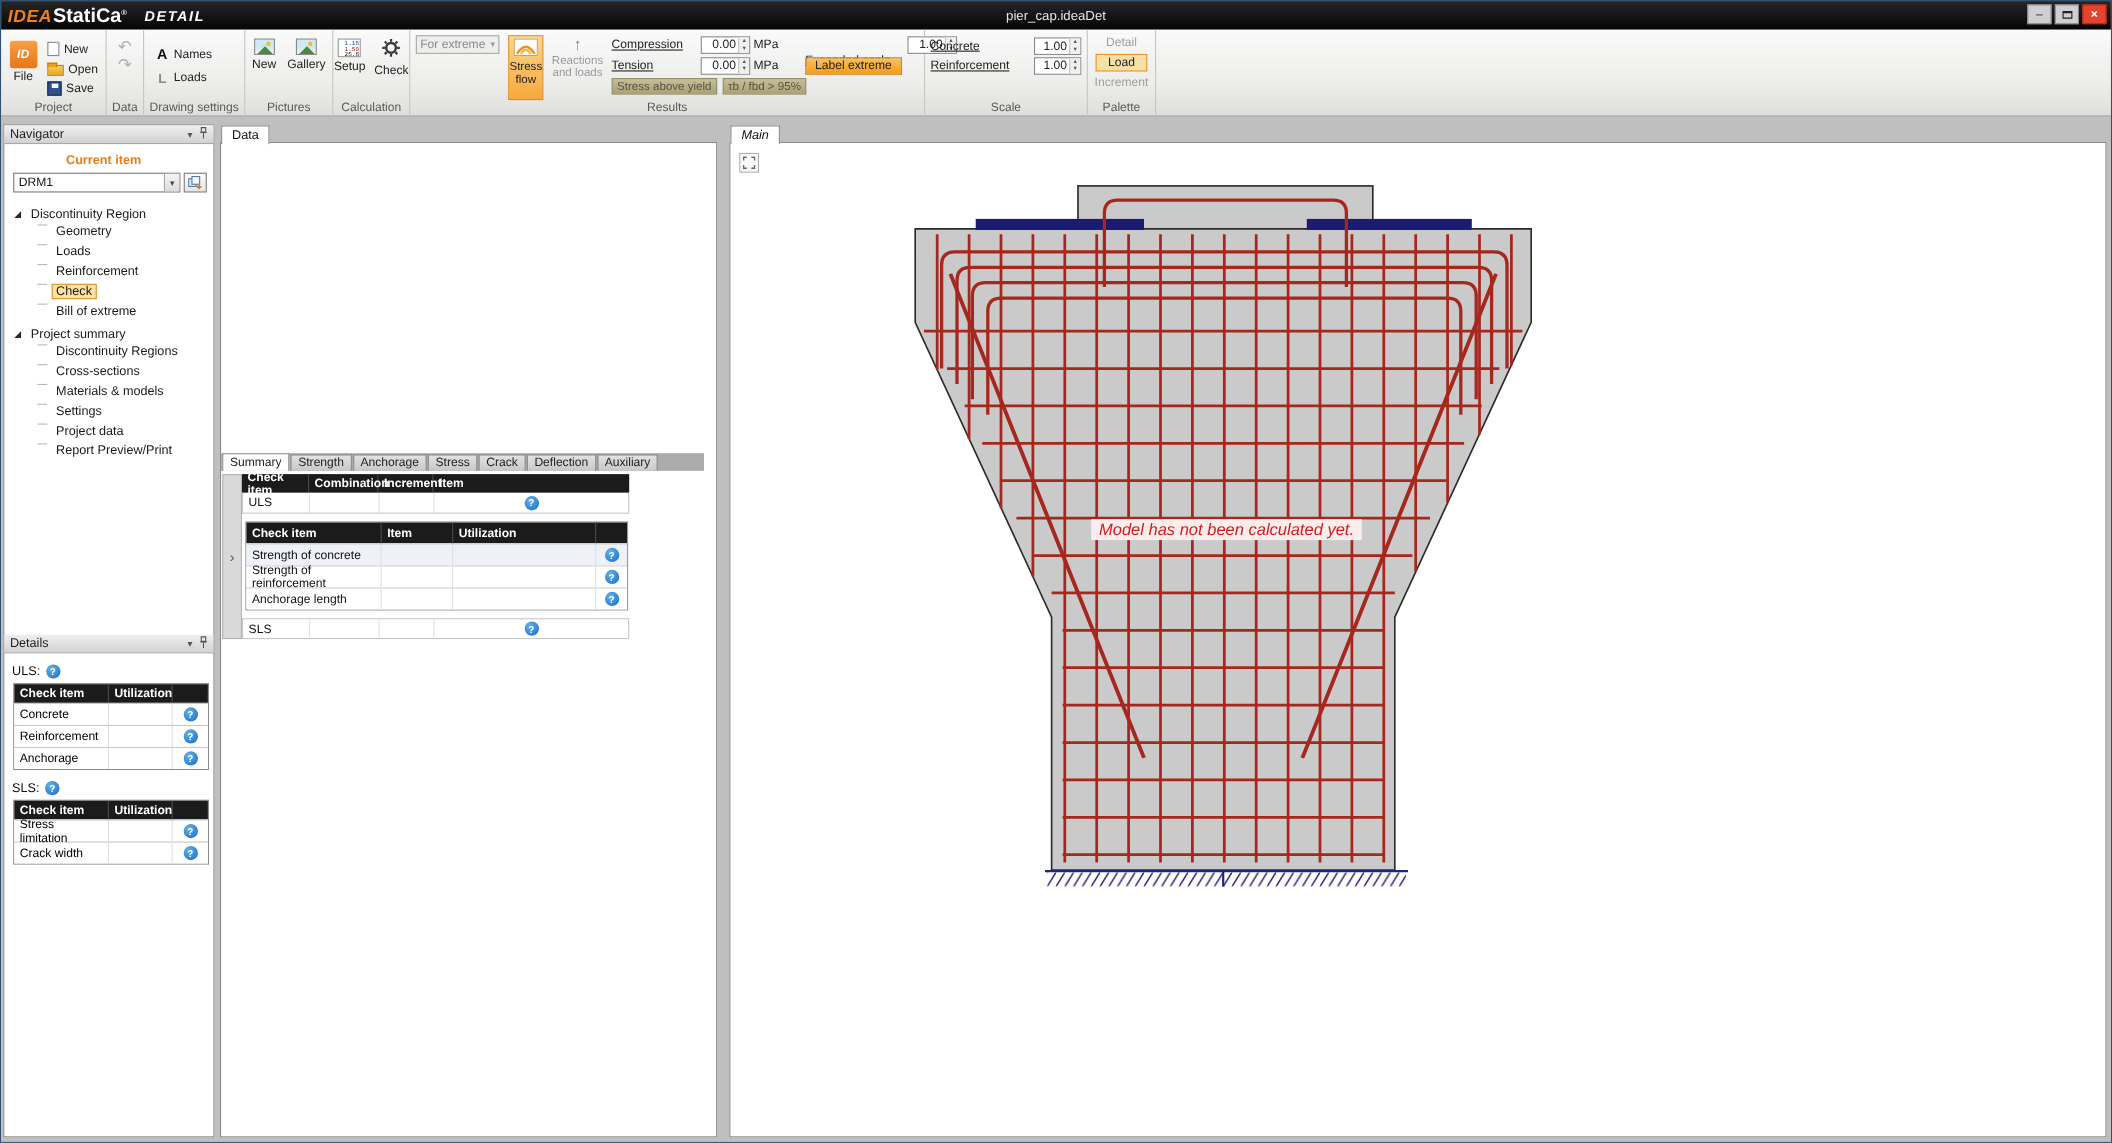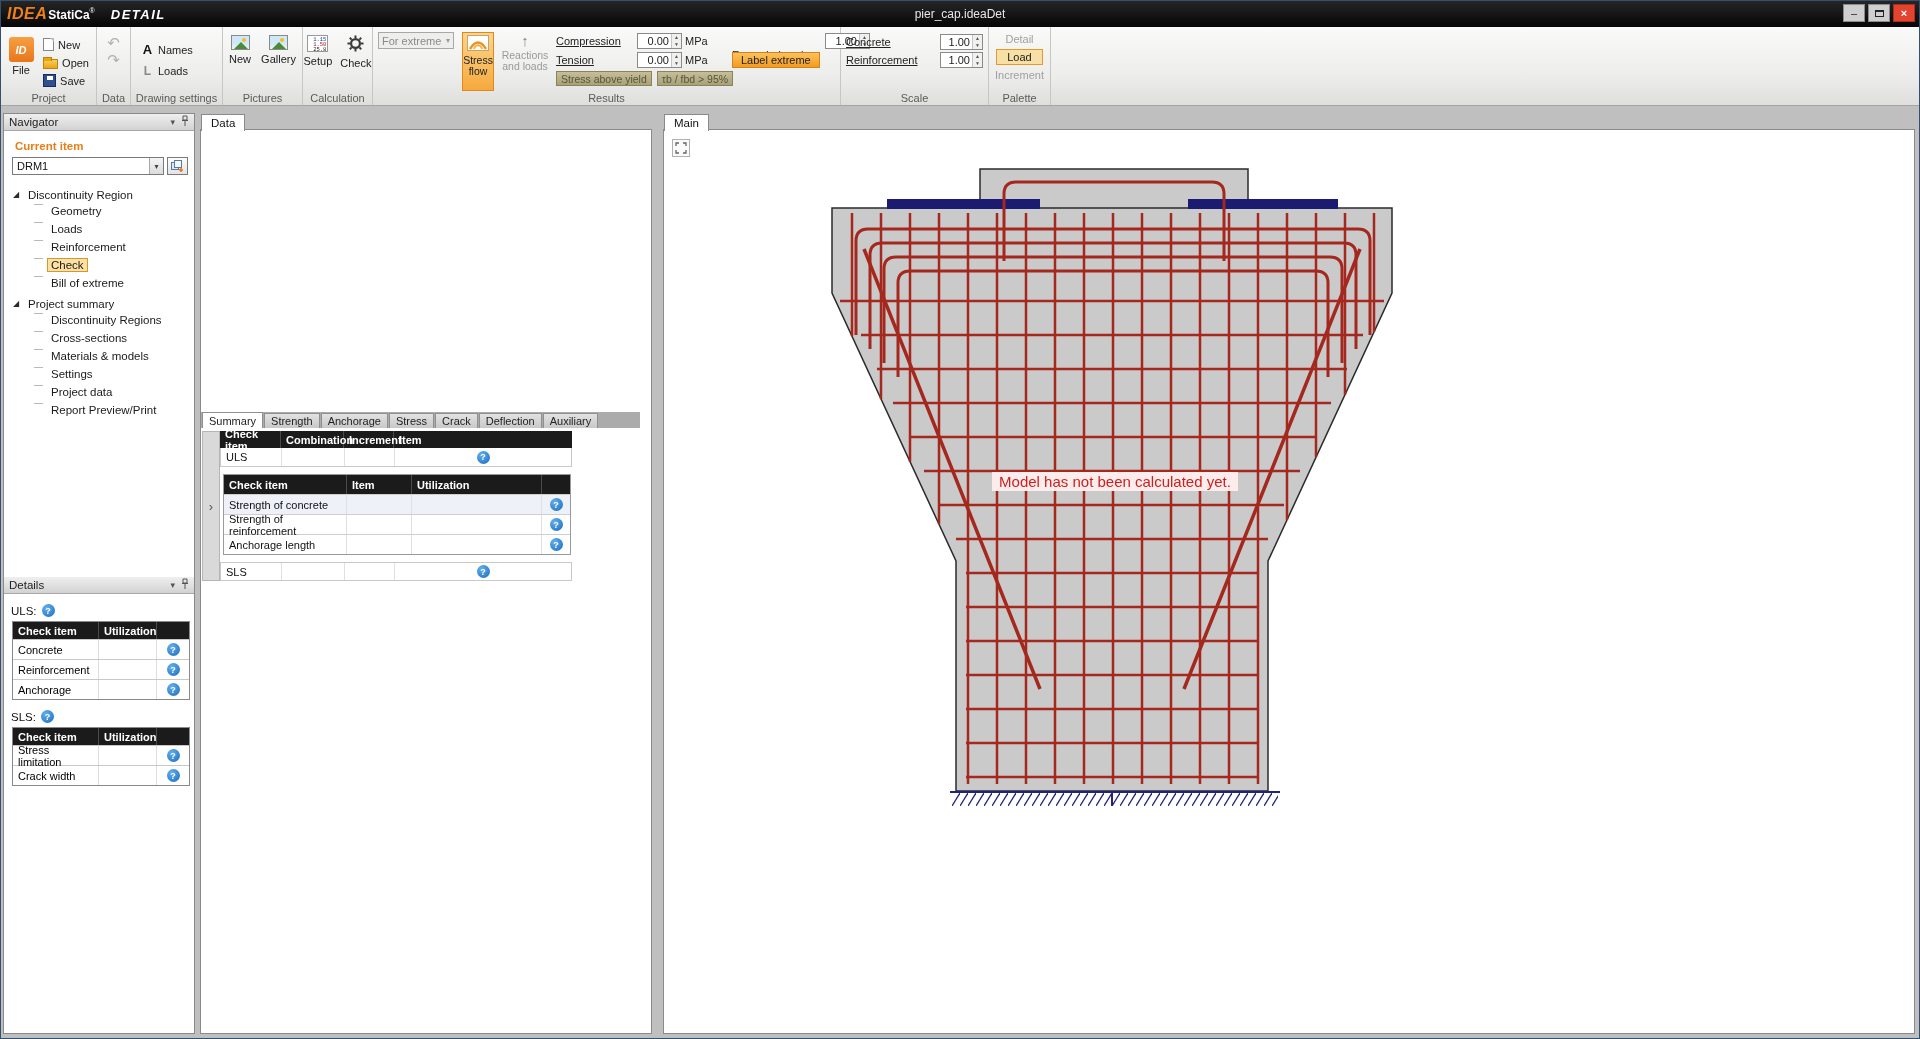--- a/index.html
+++ b/index.html
@@ -4,21 +4,21 @@
 <style>
   * { margin:0; padding:0; box-sizing:border-box; }
   html,body { background:#7a7a7a; }
   body { font-family:"Liberation Sans", sans-serif; }
   .app { position:relative; width:1920px; height:1039px; background:#bfbfbf; overflow:hidden; border:1px solid #35506e; }
 
   
   .titlebar { position:absolute; top:0; left:0; right:0; height:26px;
     background:linear-gradient(#262626,#050505); display:flex; align-items:center; padding:0 6px; }
   .logo-idea { color:#f08019; font-style:italic; font-weight:bold; font-size:16px; letter-spacing:.5px; }
-  .logo-statica { color:#fff; font-weight:bold; font-size:12px; margin-left:1px; }
+  .logo-statica { color:#fff; font-weight:bold; font-size:18px; margin-left:1px; }
   .logo-reg { color:#fff; font-size:7px; vertical-align:super; }
   .logo-product { color:#fff; font-style:italic; font-weight:bold; font-size:13px; margin-left:16px; letter-spacing:1.5px; }
   .doc-title { position:absolute; left:50%; transform:translateX(-50%); color:#e6e6e6; font-size:12px; }
   .win-controls { position:absolute; right:4px; top:3px; display:flex; }
   .winbtn { width:22px; height:18px; margin-left:3px; display:flex; align-items:center; justify-content:center;
     font-size:11px; color:#222; background:#cfcfcf; border:1px solid #8a8a8a; cursor:default; }
   .winbtn.close { background:#e3442f; color:#fff; border-color:#b22a18; font-weight:bold; }
   .maxglyph { display:inline-block; width:9px; height:7px; border:1px solid #222; border-top-width:2px; }
 
   
@@ -78,21 +78,21 @@
 
   
   .main-area { position:absolute; top:105px; left:0; right:0; bottom:0; background:#bfbfbf; }
   .left-dock { position:absolute; left:2px; top:7px; width:192px; bottom:4px; background:#fff;
     border:1px solid #8a8a8a; display:flex; flex-direction:column; }
   .panel-header { height:17px; background:linear-gradient(#efefef,#d2d2d2); border-bottom:1px solid #a8a8a8;
     display:flex; align-items:center; padding:0 5px; font-size:11.5px; color:#222; flex:0 0 auto; }
   .panel-header .sp { flex:1; }
   .ph-ic { color:#555; font-size:9px; margin-left:6px; }
   .nav-body { height:446px; flex:0 0 auto; overflow:hidden; padding-top:9px; }
-  .current-item { color:#e87f16; font-weight:bold; font-size:11.5px; padding-left:11px; }
+  .current-item { color:#e87f16; font-weight:bold; font-size:11.5px; padding-left:11px;margin-left:45px; }
   .combo-row { display:flex; gap:3px; margin:5px 6px 0 8px; }
   .combo { flex:1; height:18px; background:#fff; border:1px solid #7a7a7a; display:flex; align-items:center; font-size:11px; color:#111; }
   .combo .ctext { flex:1; padding:0 4px; }
   .combo .cbtn { width:14px; height:100%; background:linear-gradient(#f4f4f4,#dcdcdc); border-left:1px solid #a8a8a8;
     display:flex; align-items:center; justify-content:center; font-size:8px; color:#444; }
   .sidebtn { width:21px; height:18px; border:1px solid #7a7a7a; background:linear-gradient(#fdfdfd,#e4e4e4);
     display:flex; align-items:center; justify-content:center; }
   .tree { margin-top:10px; font-size:11.5px; color:#1a1a1a; }
   .tree-parent { display:flex; align-items:center; gap:6px; padding:2px 0 2px 9px; height:19px; }
   .tw { width:9px; font-size:8px; color:#2a2a2a; line-height:8px; }
@@ -109,21 +109,21 @@
     color:#fff; font-size:10px; font-weight:bold; display:inline-flex; align-items:center; justify-content:center; flex:0 0 auto; }
   .qicon.small { width:13px; height:13px; font-size:9px; }
   .dtable { width:178px; border:1px solid #8a8a8a; font-size:11px; margin:2px 0 10px 1px; }
   .dt-head { display:flex; background:#1b1b1b; color:#fff; font-weight:bold; height:17px; align-items:center; }
   .dt-head > div { padding:0 5px; border-right:1px solid #4a4a4a; height:100%; display:flex; align-items:center; }
   .dt-row { display:flex; background:#fff; height:20px; align-items:center; border-top:1px solid #c8c8c8; }
   .dt-row > div { padding:0 5px; border-right:1px solid #dedede; height:100%; display:flex; align-items:center; }
   .dc1 { width:86px; } .dc2 { width:58px; } .dc3 { flex:1; justify-content:center; border-right:none !important; }
 
   .mid-dock { position:absolute; left:199px; top:7px; width:452px; bottom:4px; }
-  .right-dock { position:absolute; left:662px; top:7px; right:4px; bottom:4px; }
+  .right-dock { position:absolute; left:662px; top:7px; right:4px; bottom:4px;font-style:italic; }
   .doc-tab { position:relative; z-index:2; display:inline-flex; align-items:center; height:17px; padding:0 9px;
     background:#fff; border:1px solid #8a8a8a; border-bottom:none; font-size:11.5px; color:#111; margin-left:1px; }
   .dock-body { position:absolute; top:16px; left:0; right:0; bottom:0; background:#fff; border:1px solid #8a8a8a; }
 
   .result-block { position:absolute; top:282px; left:0; right:11px; }
   .rtabs { height:16px; background:#ababab; display:flex; align-items:flex-end; gap:1px; padding-left:1px; }
   .rtab { font-size:11px; color:#222; padding:0 6px; height:15px; display:flex; align-items:center;
     background:linear-gradient(#e2e2e2,#c8c8c8); border:1px solid #8f8f8f; border-bottom:none; }
   .rtab.active { background:#fff; height:16px; }
   .sum-wrap { display:flex; margin-top:3px; width:370px; margin-left:1px; }

